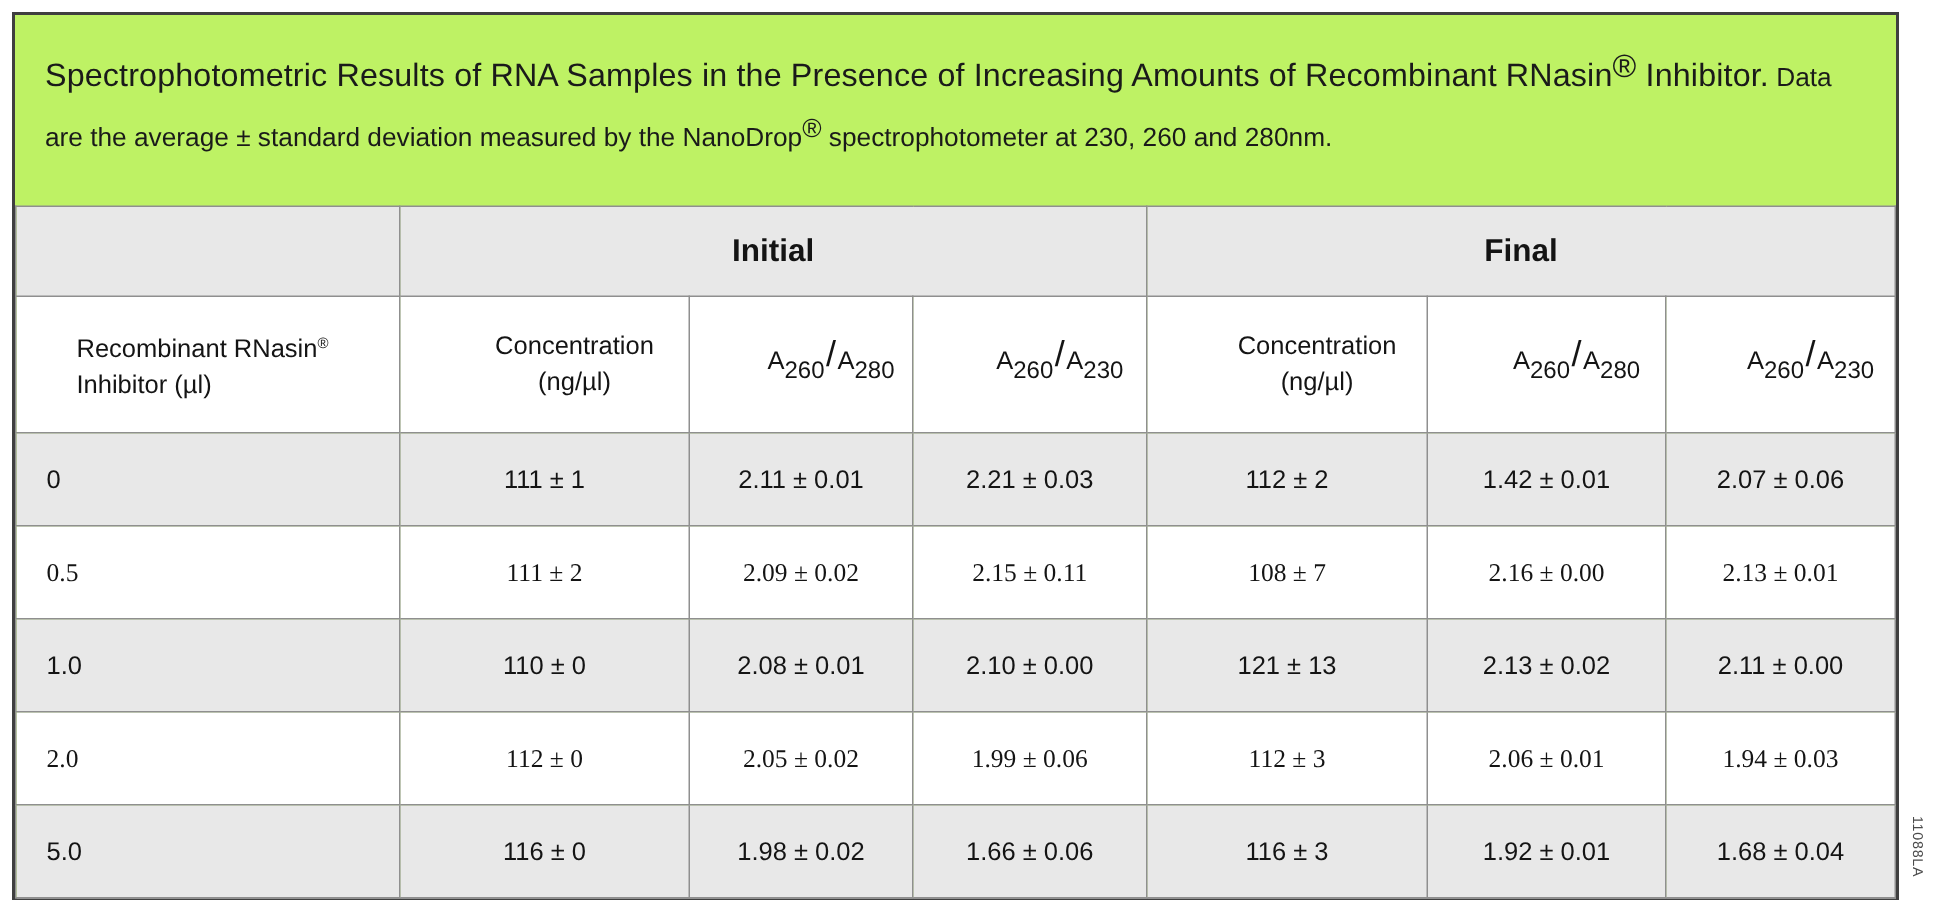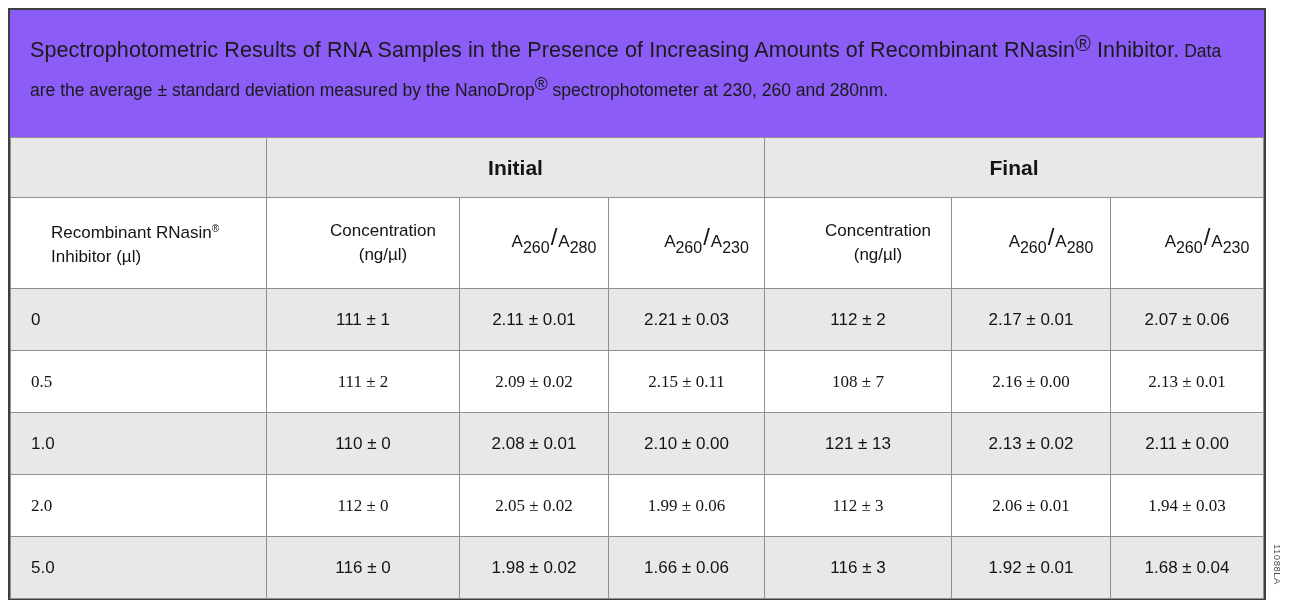--- a/index.html
+++ b/index.html
@@ -13,21 +13,21 @@
     position: relative;
     overflow: hidden;
   }
   .frame {
     position: absolute;
     left: 8px;
     top: 8px;
     width: 1254px;
     height: 588px;
     border: 2px solid #3f3f3f;
-    background: #8b5cf6;
+    background: #bef264;
     box-sizing: content-box;
   }
   
   .title-block {
     height: 127px;
     box-sizing: border-box;
     padding: 18px 26px 0 20px;
     line-height: 32px;
   }
   .t-lead { font-size: 21.5px; letter-spacing: 0.1px; }
@@ -131,21 +131,21 @@
         <span class="ratio"><span>A</span><sub>260</sub><span class="slash">/</span><span>A</span><sub>230</sub></span>
       </th>
     </tr>
 
     <tr class="data-row shaded">
       <td class="cell-left">0</td>
       <td>111 ± 1</td>
       <td>2.11 ± 0.01</td>
       <td>2.21 ± 0.03</td>
       <td>112 ± 2</td>
-      <td>2.17 ± 0.01</td>
+      <td>1.42 ± 0.01</td>
       <td>2.07 ± 0.06</td>
     </tr>
     <tr class="data-row plain">
       <td class="cell-left">0.5</td>
       <td>111 ± 2</td>
       <td>2.09 ± 0.02</td>
       <td>2.15 ± 0.11</td>
       <td>108 ± 7</td>
       <td>2.16 ± 0.00</td>
       <td>2.13 ± 0.01</td>

